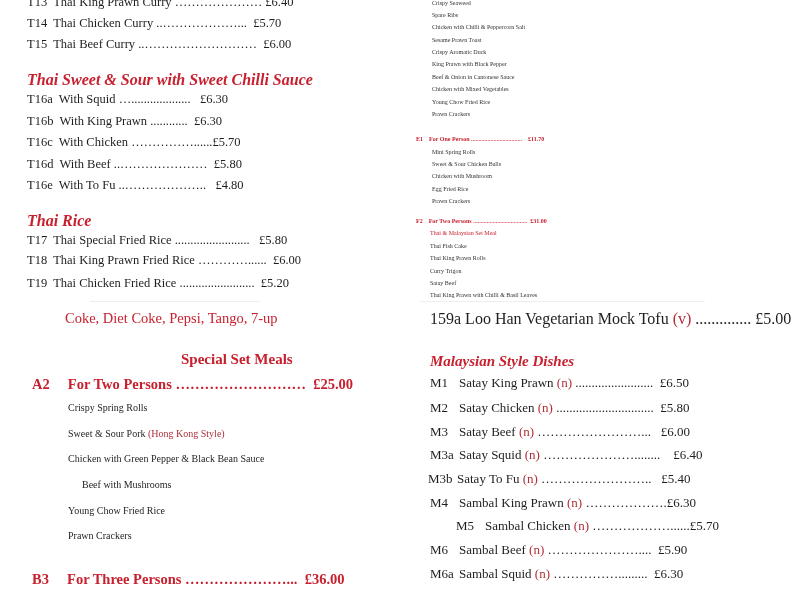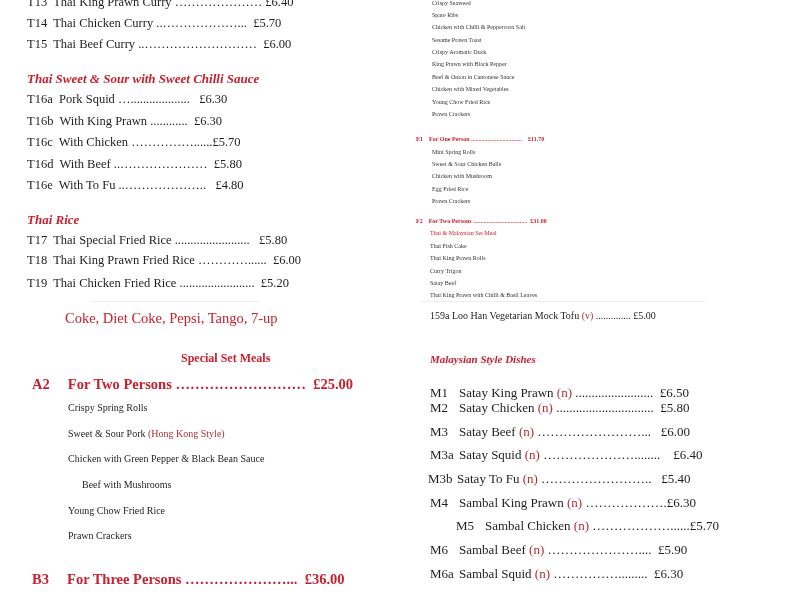--- a/index.html
+++ b/index.html
@@ -1,21 +1,21 @@
 <!DOCTYPE html>
 <html><head>
 <meta charset="utf-8">
 <style>
   html, body { margin:0; padding:0; }
   body { width:800px; height:600px; overflow:hidden; background:#ffffff; position:relative;
          font-family:"Liberation Serif", "DejaVu Serif", serif; color:#1e1e1e; }
   .abs { position:absolute; white-space:nowrap; }
   .nmark { color:#b0303a; }
   .ln { font-size:12.5px; }
-  .hd-it { font-size:13px; font-style:italic; font-weight:bold; color:#c8202e; }
+  .hd-it { font-size:16px; font-style:italic; font-weight:bold; color:#c8202e; }
   .small { font-size:6px; color:#333; }
   .small-red { font-size:6px; color:#c8202e; font-weight:bold; }
   .small-red-n { font-size:6px; color:#c8202e; }
   .set-line { font-size:10px; }
   .set-head { font-size:14.5px; font-weight:bold; color:#c8202e; }
   .mal { font-size:13px; }
   .drinks { font-size:14.5px; color:#c8202e; }
   .divider { position:absolute; height:1px; background:#eeeeee; }
 </style>
 </head>
@@ -39,21 +39,21 @@
     <span>Thai Beef Curry</span>
     <span>..………………………</span>&nbsp;
     <span>£6.00</span>
   </div>
 </div>
 
 <div class="abs hd-it" style="left:27px;top:71px">Thai Sweet &amp; Sour with Sweet Chilli Sauce</div>
 <div>
   <div class="abs ln" style="left:27px;top:92px">
     <span>T16a</span>&nbsp;
-    <span>Pork Squid</span>
+    <span>With Squid</span>
     <span>…...................</span>&nbsp;&nbsp;
     <span>£6.30</span>
   </div>
   <div class="abs ln" style="left:27px;top:114px">
     <span>T16b</span>&nbsp;
     <span>With King Prawn</span>
     <span>............</span>&nbsp;
     <span>£6.30</span>
   </div>
   <div class="abs ln" style="left:27px;top:135px">
@@ -137,29 +137,29 @@
 </div>
 <div class="abs small-red-n" style="left:430px;top:230px">Thai &amp; Malaysian Set Meal</div>
 <div>
   <div class="abs small" style="left:430px;top:243px">Thai Fish Cake</div>
   <div class="abs small" style="left:430px;top:255px">Thai King Prawn Rolls</div>
   <div class="abs small" style="left:430px;top:268px">Curry Trigon</div>
   <div class="abs small" style="left:430px;top:280px">Satay Beef</div>
   <div class="abs small" style="left:430px;top:292px">Thai King Prawn with Chilli &amp; Basil Leaves</div>
 </div>
 
-<div class="abs" style="left:430px;top:310px;font-size:10px">
+<div class="abs" style="left:430px;top:310px;font-size:16px">
   <span>159a</span>
   <span>Loo Han Vegetarian Mock Tofu</span>
   <span class="nmark">(v)</span>
   <span>..............</span>
   <span>£5.00</span>
 </div>
 
-<div class="abs set-head" style="left:181px;top:351px;font-size:12px">Special Set Meals</div>
+<div class="abs set-head" style="left:181px;top:351px;font-size:15px">Special Set Meals</div>
 <div class="abs set-head" style="left:32px;top:376px">
   <span>A2</span>&nbsp;&nbsp;&nbsp;&nbsp;
   <span>For Two Persons</span>
   <span>………………………</span>&nbsp;
   <span>£25.00</span>
 </div>
 <div>
   <div class="abs set-line" style="left:68px;top:402px"><span>Crispy Spring Rolls</span></div>
   <div class="abs set-line" style="left:68px;top:428px"><span>Sweet &amp; Sour Pork</span> <span class="nmark">(Hong Kong Style)</span></div>
   <div class="abs set-line" style="left:68px;top:453px"><span>Chicken with Green Pepper &amp; Black Bean Sauce</span></div>
@@ -167,23 +167,23 @@
   <div class="abs set-line" style="left:68px;top:505px"><span>Young Chow Fried Rice</span></div>
   <div class="abs set-line" style="left:68px;top:530px"><span>Prawn Crackers</span></div>
 </div>
 <div class="abs set-head" style="left:32px;top:571px">
   <span>B3</span>&nbsp;&nbsp;&nbsp;&nbsp;
   <span>For Three Persons</span>
   <span>…………………...</span>&nbsp;
   <span>£36.00</span>
 </div>
 
-<div class="abs hd-it" style="left:430px;top:353px;font-size:11px">Malaysian Style Dishes</div>
+<div class="abs hd-it" style="left:430px;top:353px;font-size:15px">Malaysian Style Dishes</div>
 <div>
-  <div class="abs mal" style="left:430px;top:385px"><span style="display:inline-block;width:29px">M1</span><span>Satay King Prawn</span> <span class="nmark">(n)</span> <span>........................</span>&nbsp; <span>£6.50</span></div>
+  <div class="abs mal" style="left:430px;top:375px"><span style="display:inline-block;width:29px">M1</span><span>Satay King Prawn</span> <span class="nmark">(n)</span> <span>........................</span>&nbsp; <span>£6.50</span></div>
   <div class="abs mal" style="left:430px;top:400px"><span style="display:inline-block;width:29px">M2</span><span>Satay Chicken</span> <span class="nmark">(n)</span> <span>..............................</span>&nbsp; <span>£5.80</span></div>
   <div class="abs mal" style="left:430px;top:424px"><span style="display:inline-block;width:29px">M3</span><span>Satay Beef</span> <span class="nmark">(n)</span> <span>……………………...</span>&nbsp;&nbsp; <span>£6.00</span></div>
   <div class="abs mal" style="left:430px;top:447px"><span style="display:inline-block;width:29px">M3a</span><span>Satay Squid</span> <span class="nmark">(n)</span> <span>…………………........</span>&nbsp;&nbsp;&nbsp; <span>£6.40</span></div>
   <div class="abs mal" style="left:428px;top:471px"><span style="display:inline-block;width:29px">M3b</span><span>Satay To Fu</span> <span class="nmark">(n)</span> <span>……………………..</span>&nbsp;&nbsp; <span>£5.40</span></div>
   <div class="abs mal" style="left:430px;top:495px"><span style="display:inline-block;width:29px">M4</span><span>Sambal King Prawn</span> <span class="nmark">(n)</span> <span>……………….</span><span>£6.30</span></div>
   <div class="abs mal" style="left:456px;top:518px"><span style="display:inline-block;width:29px">M5</span><span>Sambal Chicken</span> <span class="nmark">(n)</span> <span>………………......</span><span>£5.70</span></div>
   <div class="abs mal" style="left:430px;top:542px"><span style="display:inline-block;width:29px">M6</span><span>Sambal Beef</span> <span class="nmark">(n)</span> <span>…………………....</span>&nbsp; <span>£5.90</span></div>
   <div class="abs mal" style="left:430px;top:566px"><span style="display:inline-block;width:29px">M6a</span><span>Sambal Squid</span> <span class="nmark">(n)</span> <span>…………….........</span>&nbsp; <span>£6.30</span></div>
 </div>
 

